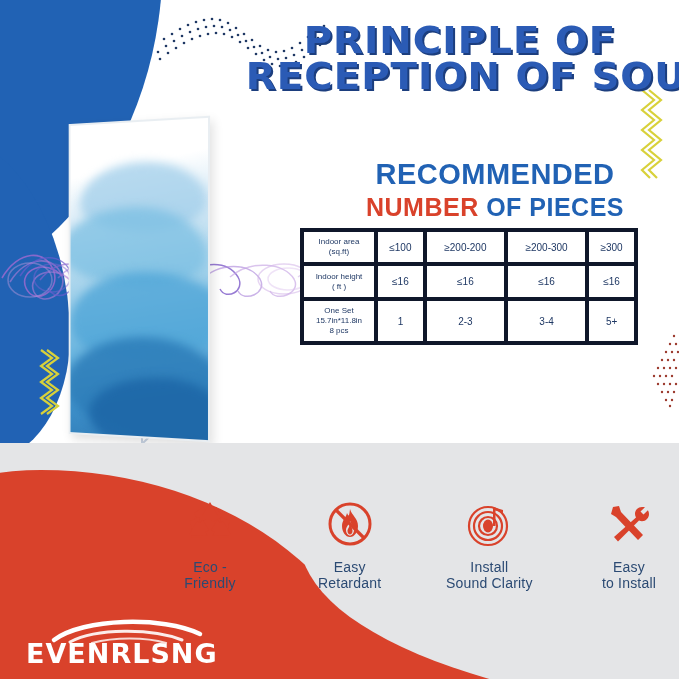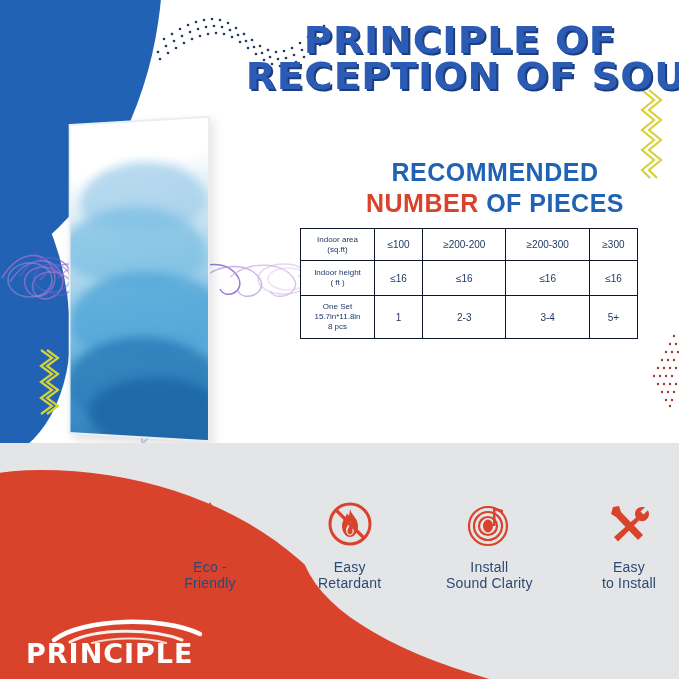--- a/index.html
+++ b/index.html
@@ -63,34 +63,34 @@
   .ink1 { left:10px; top:40px; width:130px; height:70px; background:rgba(160,205,233,.75); border-radius:50% 50% 46% 54%/60% 58% 42% 40%; }
   .ink2 { left:-10px; top:85px; width:150px; height:80px; background:rgba(120,190,226,.72); border-radius:52% 48% 40% 60%/55% 62% 38% 45%; }
   .ink3 { left:0px;  top:150px; width:160px; height:90px; background:rgba(80,165,215,.78); border-radius:48% 52% 58% 42%/58% 48% 52% 42%; }
   .ink4 { left:-5px; top:215px; width:165px; height:95px; background:rgba(45,125,185,.85); border-radius:50% 50% 45% 55%/55% 60% 40% 45%; }
   .ink5 { left:20px; top:255px; width:140px; height:75px; background:rgba(28,100,165,.8); border-radius:55% 45% 50% 50%/50% 55% 45% 50%; }
 
   .sw { position:absolute; }
 
   
   .sub-head { position:absolute; left:330px; top:158px; width:330px; text-align:center; }
-  .sub-l1 { font-size:25px; font-weight:bold; color:#2162B4; letter-spacing:.5px; }
+  .sub-l1 { font-size:29px; font-weight:bold; color:#2162B4; letter-spacing:.5px; }
   .sub-l2 { font-size:25px; font-weight:bold; letter-spacing:.5px; margin-top:2px; }
   .red-word { color:#D9422B; }
   .blue-word { color:#2162B4; }
 
   
   table.rec {
     position:absolute; left:300px; top:228px;
     width:338px;
     border-collapse:collapse;
     background:#fff;
   }
   table.rec td {
-    border:1px solid #0f172a;
+    border:4px solid #0f172a;
     color:#1F3864;
     text-align:center;
     vertical-align:middle;
     font-size:9.5px;
     padding:3px 2px;
   }
   table.rec td.lbl { width:74px; font-size:8px; line-height:1.25; padding:5px 3px; }
   table.rec td.val { font-size:10px; }
   table.rec tr.r1 td { height:32px; }
   table.rec tr.r2 td { height:35px; }
@@ -436,16 +436,16 @@
     </div>
 
   </div>
 
   <div class="logo">
     <svg width="200" height="30" viewBox="0 0 200 30" style="position:absolute;left:26px;top:0;">
       <path d="M6 26 C35 4, 115 2, 152 20" fill="none" stroke="#ffffff" stroke-width="4.5" stroke-linecap="round"></path>
       <path d="M22 28 C48 14, 104 14, 134 26" fill="none" stroke="#ffffff" stroke-width="3" stroke-linecap="round" opacity="0.9"></path>
       <path d="M44 29 C66 23, 98 23, 118 29" fill="none" stroke="#ffffff" stroke-width="2.2" stroke-linecap="round" opacity="0.8"></path>
     </svg>
-    <div class="logo-text">PRINCIPLE</div>
+    <div class="logo-text">EVENRLSNG</div>
   </div>
 
 </div>
 
 </body></html>

